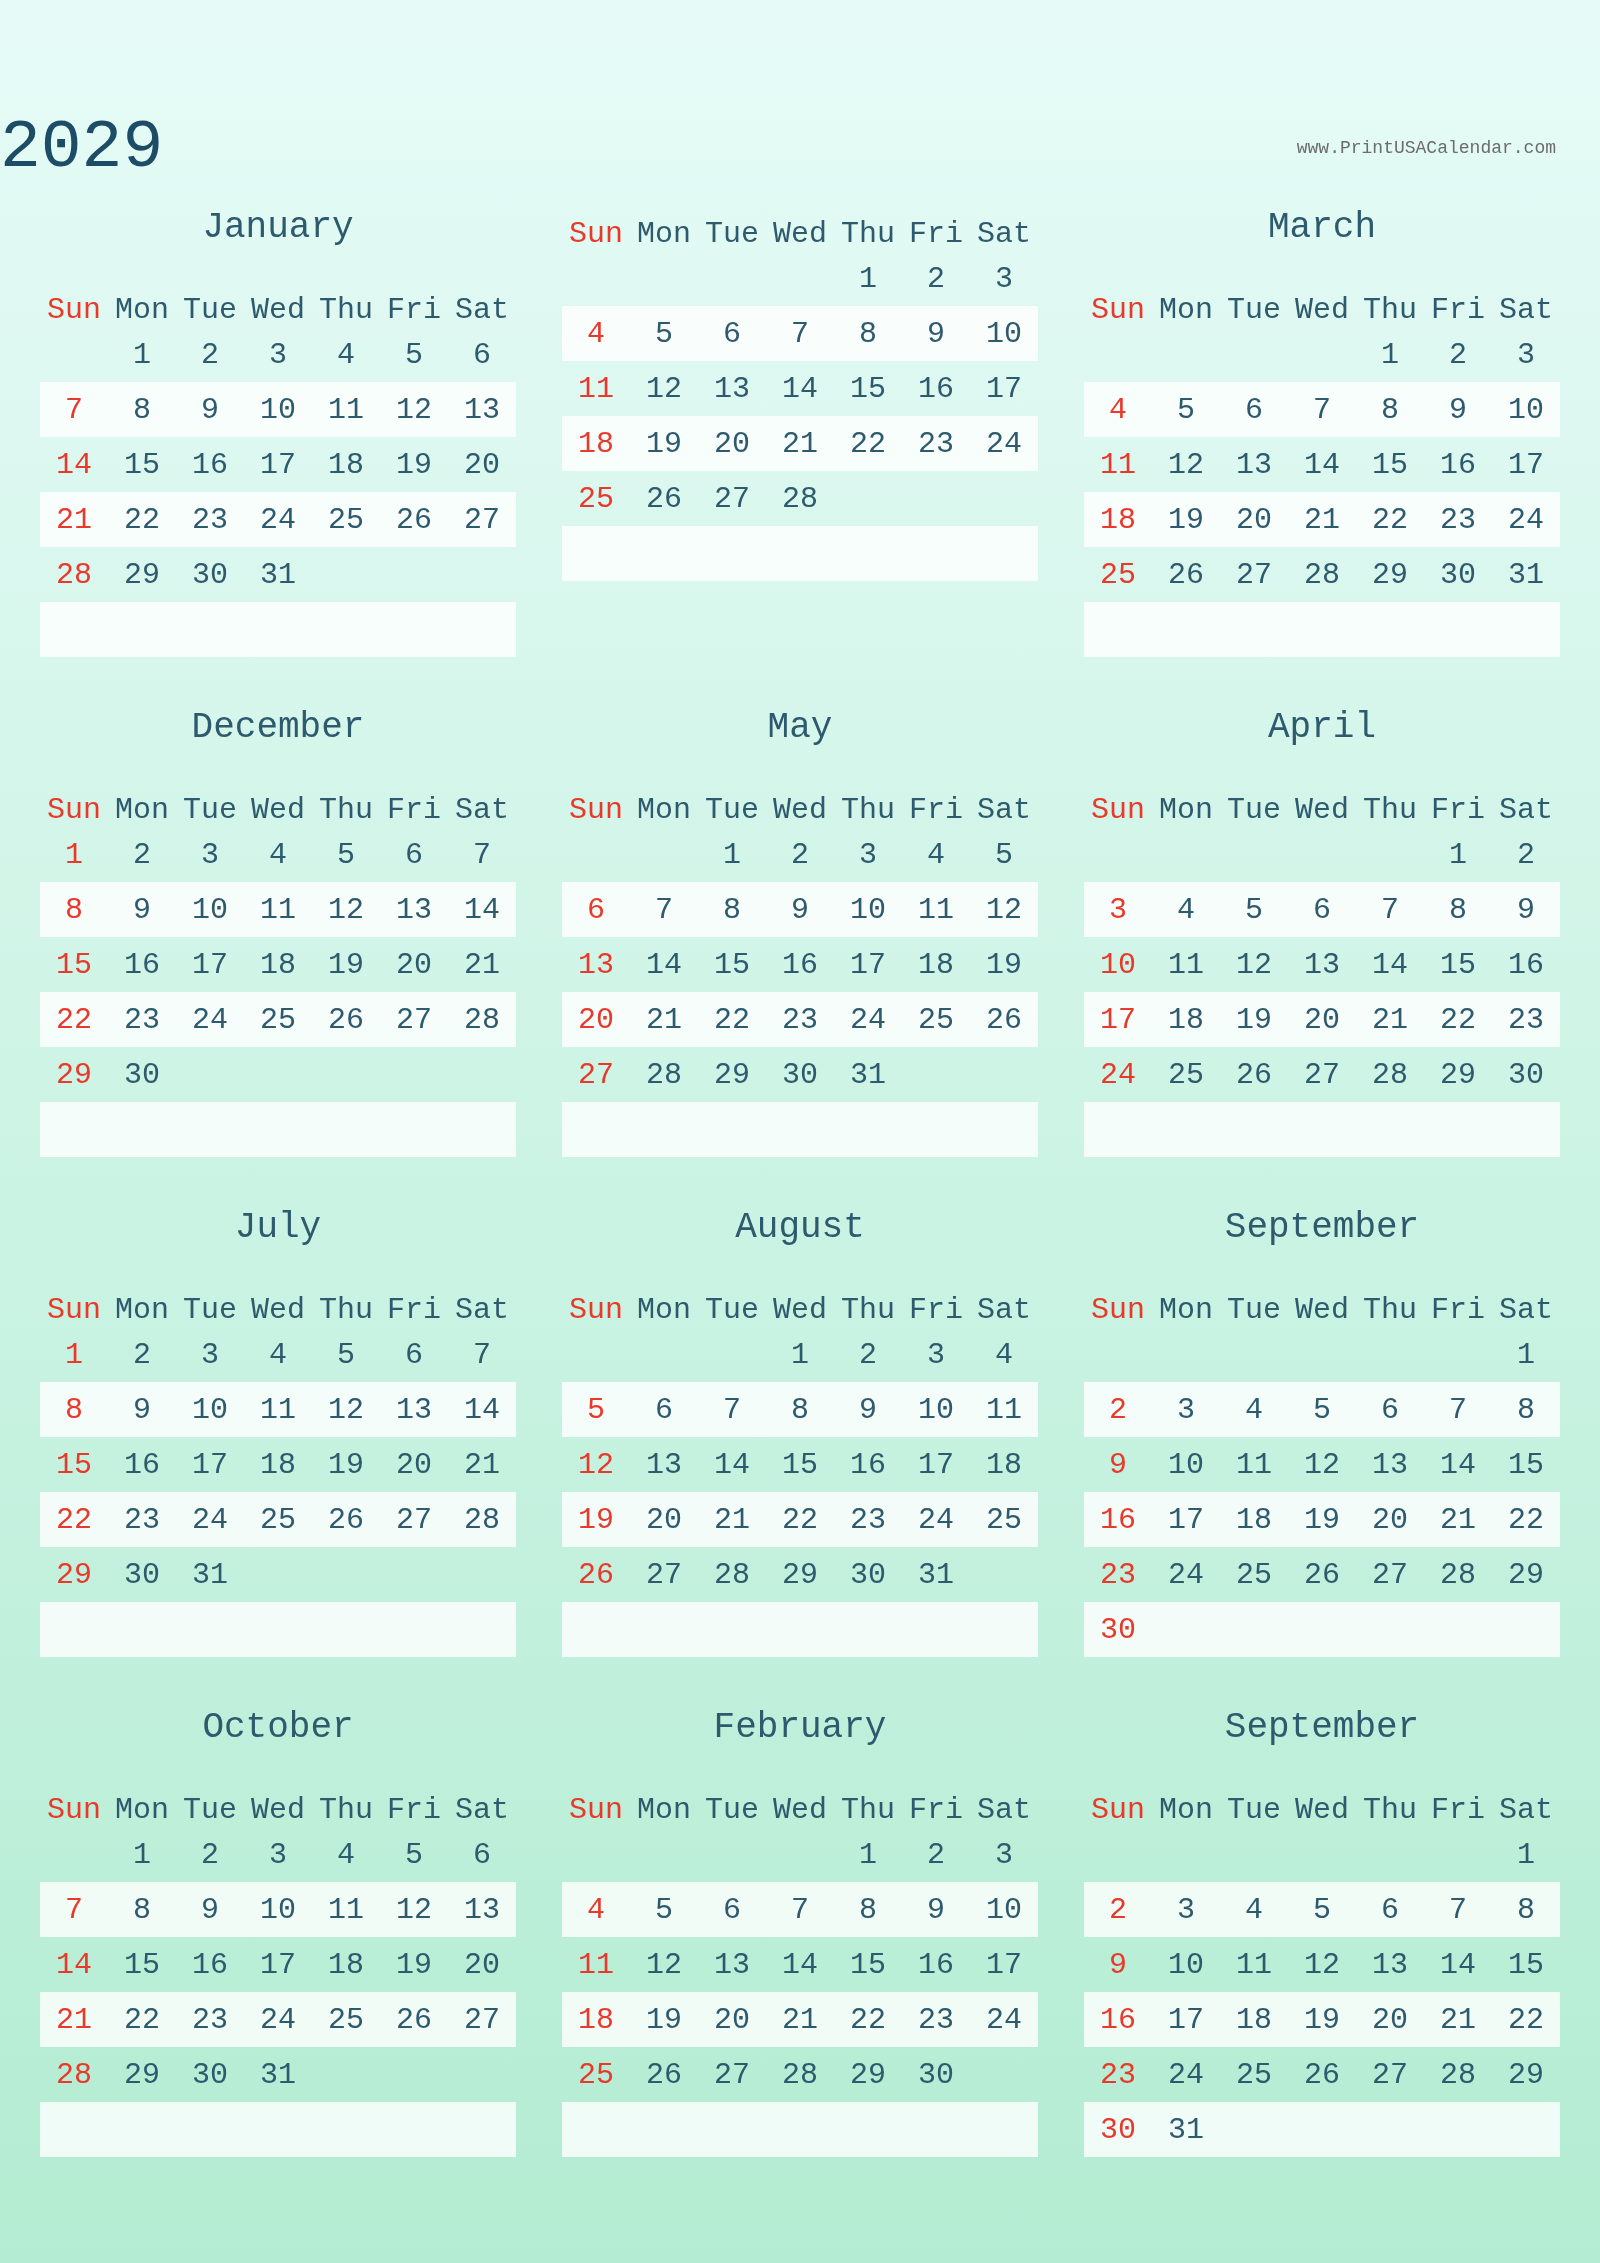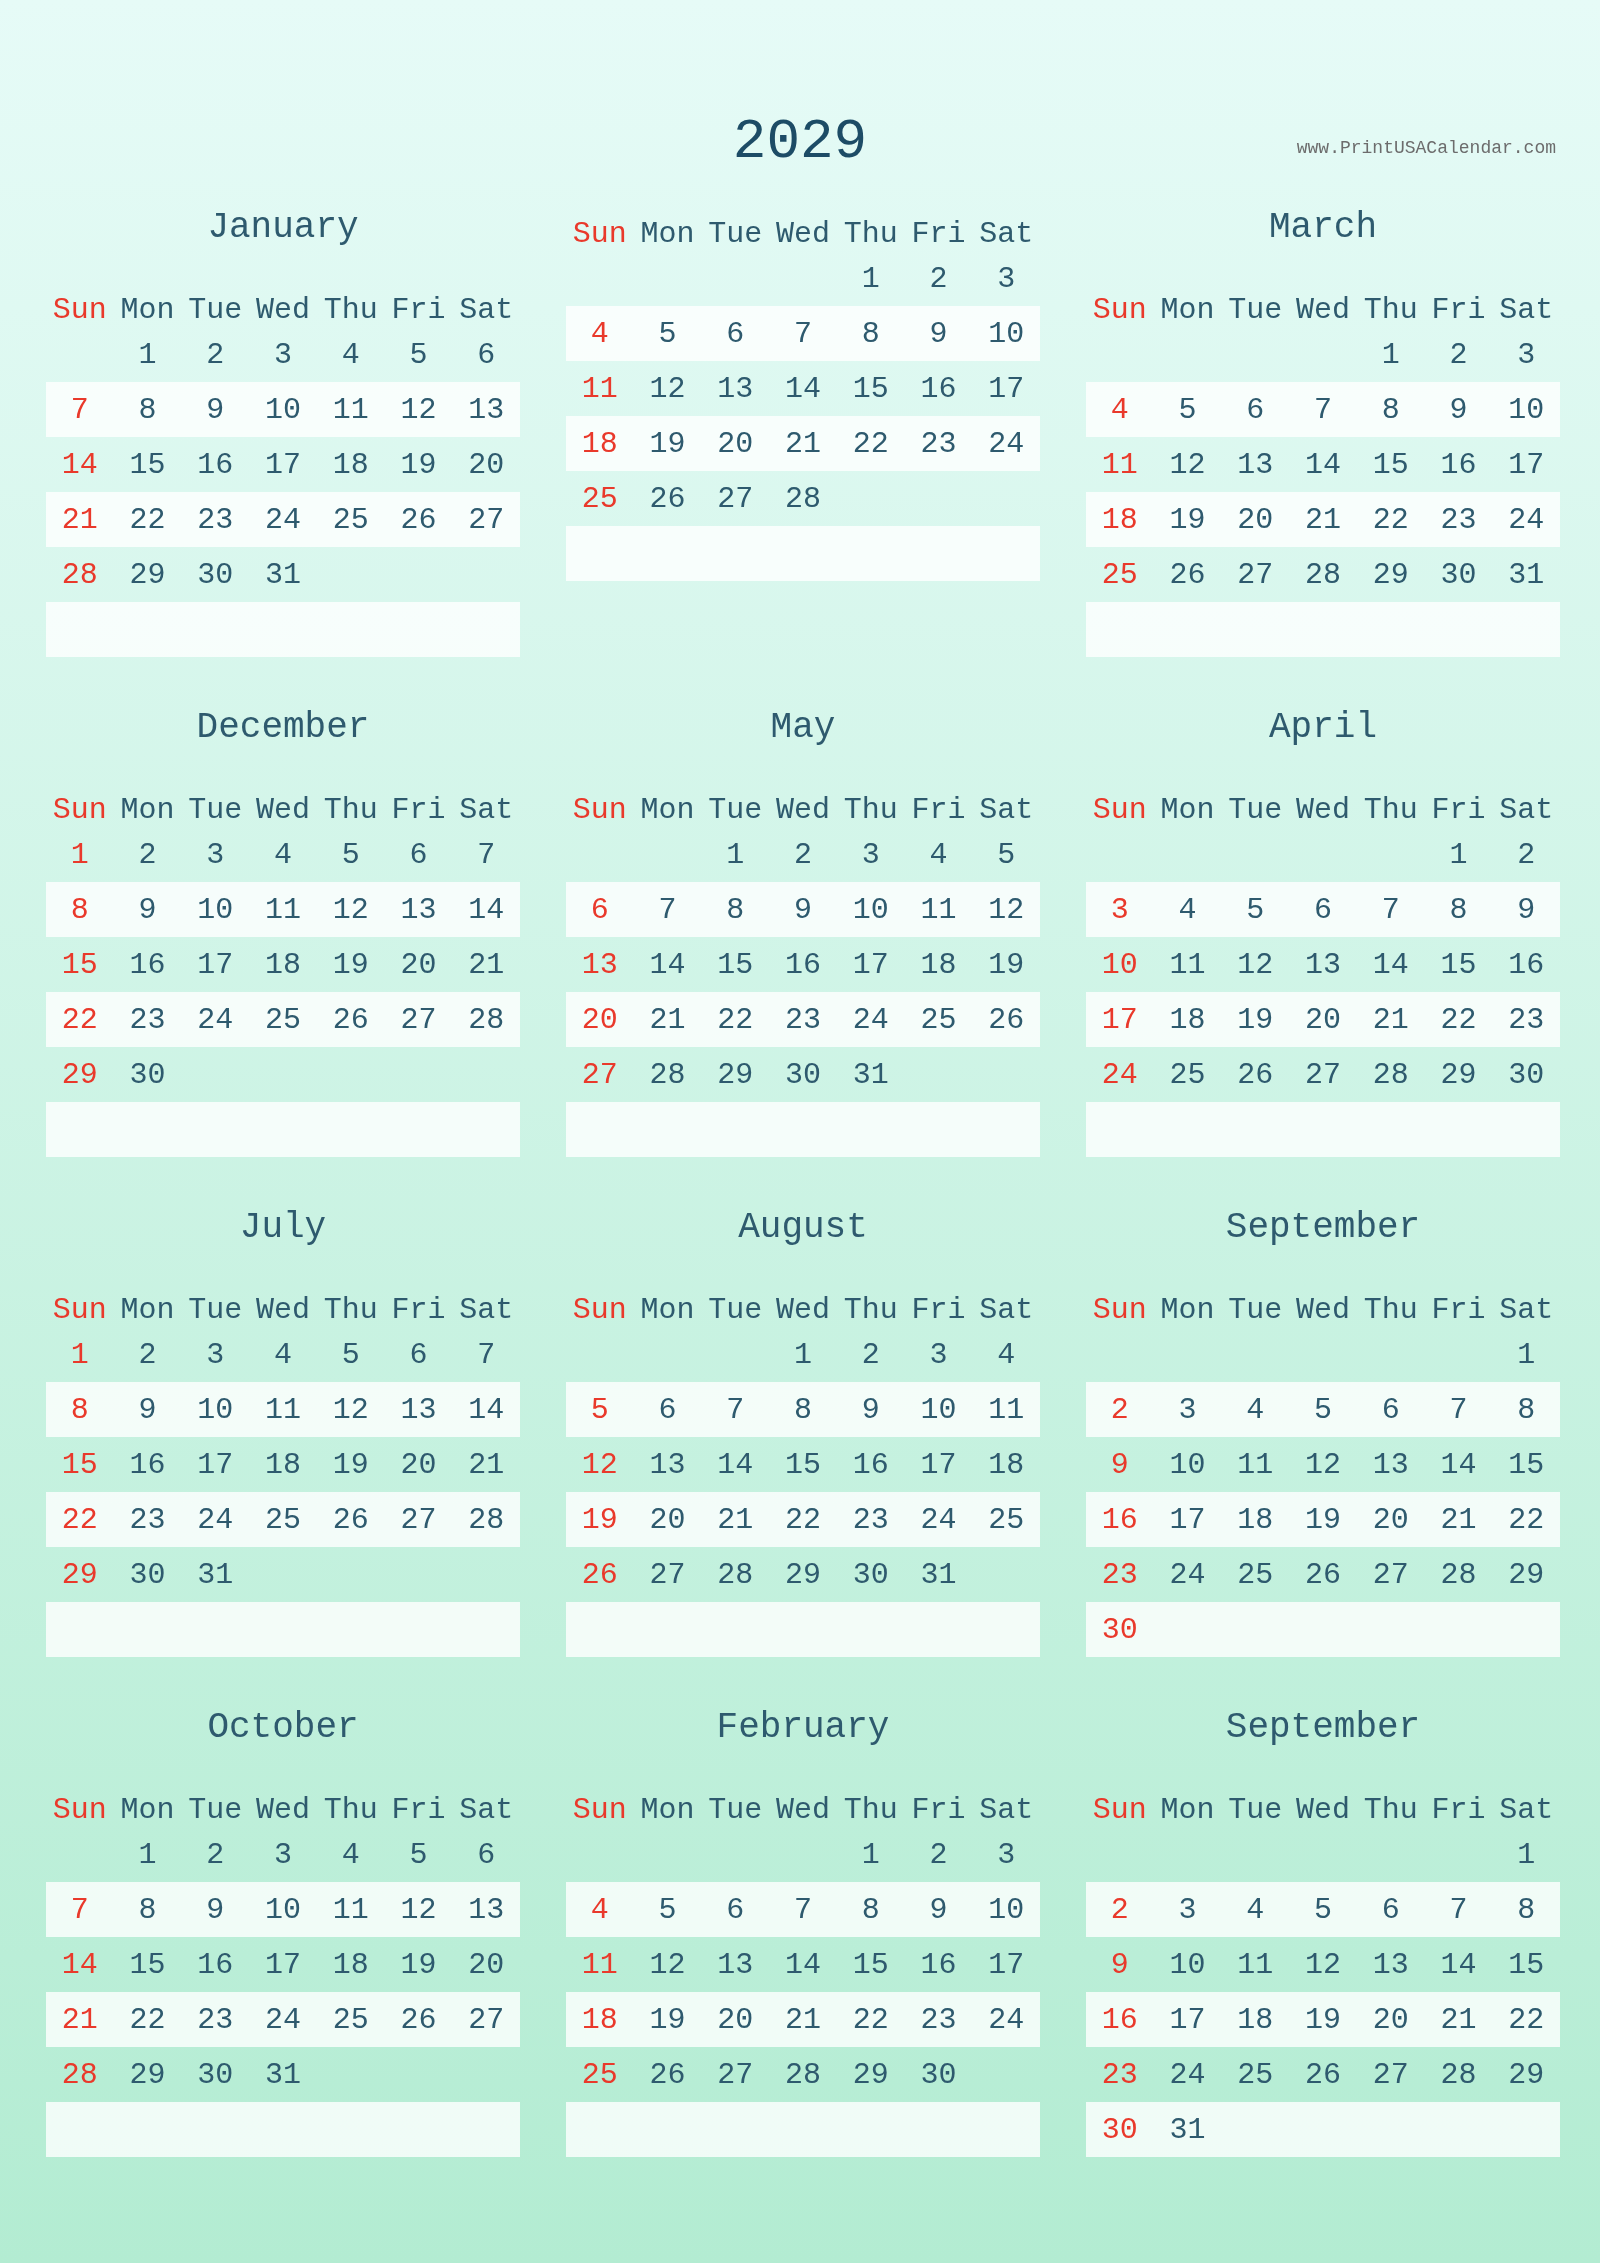--- a/index.html
+++ b/index.html
@@ -19,39 +19,38 @@
     height: 2263px;
     background: linear-gradient(180deg, var(--c-bg-top) 0%, var(--c-bg-bottom) 100%);
     font-family: "Liberation Mono", "DejaVu Sans Mono", monospace;
     overflow: hidden;
   }
   .year-title {
     position: absolute;
     top: 114px;
     left: 0;
     right: 0;
-    text-align: center;
-    font-size: 56px;
+    font-size: 68px;
     line-height: 1;
     font-weight: 400;
     color: var(--c-year);
     letter-spacing: 0px;
   }
   .site-url {
     position: absolute;
     top: 110px;
     right: 44px;
     font-size: 18px;
     color: var(--c-gray);
     margin-top: 28px;
   }
   .months-grid {
     position: absolute;
     top: 203px;
-    left: 46px;
+    left: 40px;
     right: 40px;
     display: grid;
     grid-template-columns: repeat(3, 1fr);
     column-gap: 16px;
     row-gap: 36px;
     gap: 46px;
   }
   .month { width: 100%; }
   .month-name {
     height: 50px;

